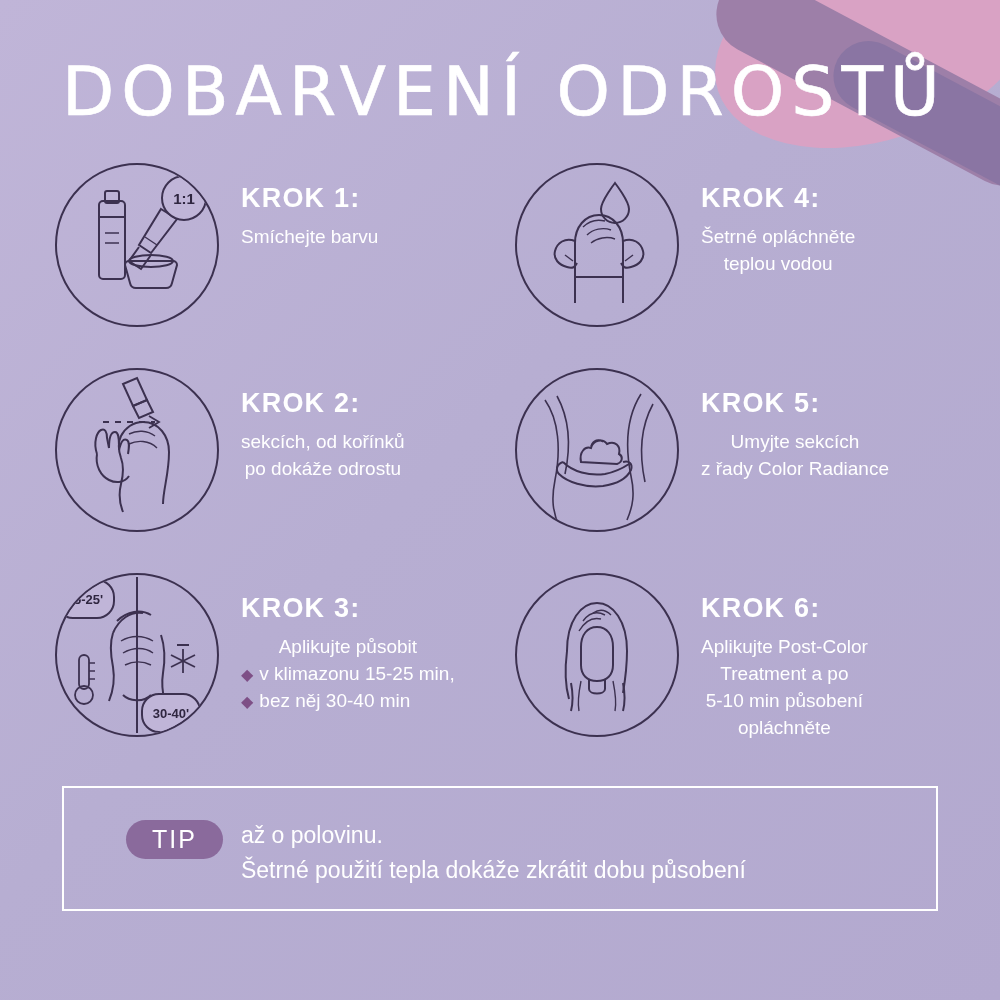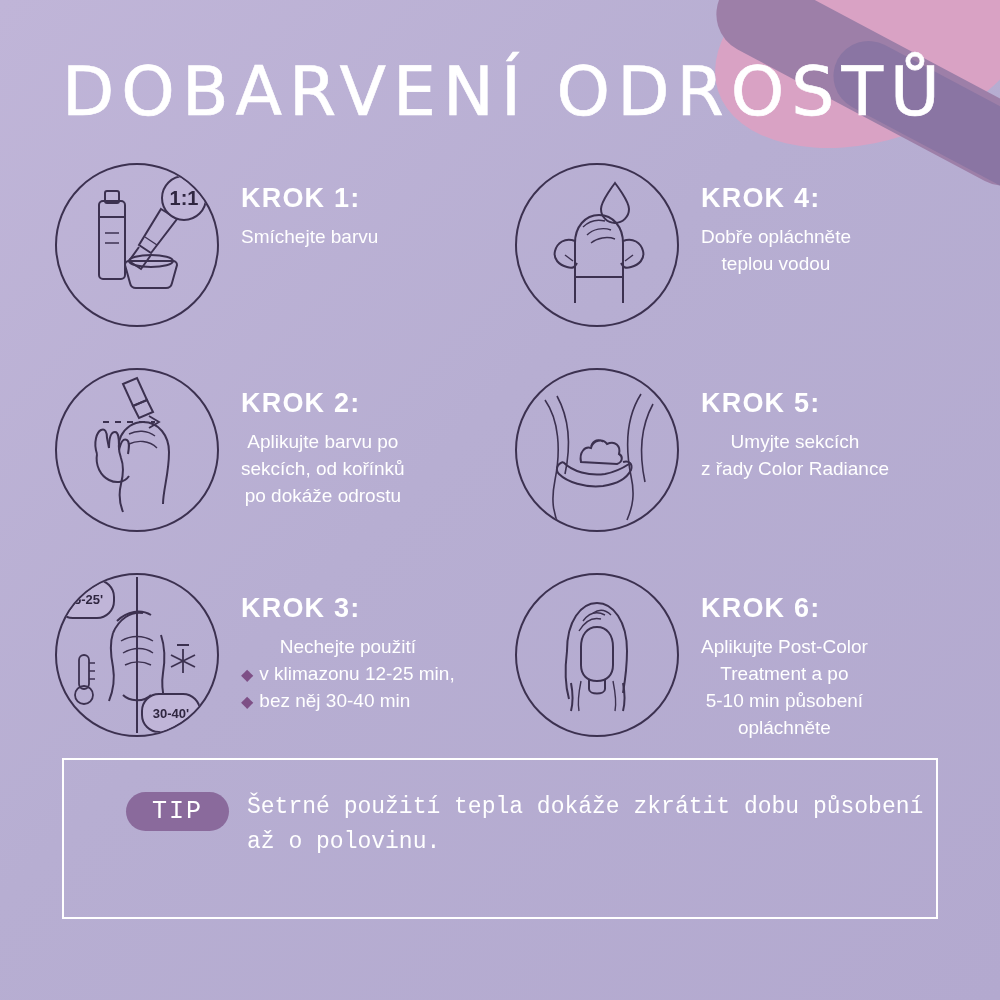--- a/index.html
+++ b/index.html
@@ -123,26 +123,25 @@
     color: #7e4f86;
     font-size: 16px;
     margin-right: 6px;
     line-height: 1.42;
   }
 
   
   .tip-box {
     position: absolute;
     left: 62px;
-    top: 758px;
+    top: 786px;
     width: 876px;
-    height: 161px;
+    height: 125px;
     border: 2px solid #ffffff;
     box-sizing: border-box;
-    font-family: Liberation Mono, monospace;
   }
   .tip-inner {
     display: flex;
     align-items: flex-start;
     padding: 30px 0 0 62px;
   }
   .tip-badge {
     flex: 0 0 auto;
     background: #8a6a9c;
     color: #ffffff;
@@ -197,21 +196,21 @@
           <line x1="48" y1="68" x2="62" y2="68" stroke-width="1.4"></line>
           <line x1="48" y1="78" x2="62" y2="78" stroke-width="1.4"></line>
 
           <path d="M72 96 h44 a4 4 0 0 1 4 4 l-5 18 a6 6 0 0 1 -6 5 h-30 a6 6 0 0 1 -6 -5 l-5 -18 a4 4 0 0 1 4 -4 z"></path>
           <ellipse cx="94" cy="96" rx="22" ry="6"></ellipse>
 
           <path d="M104 44 l16 10 -26 34 -12 -8 z"></path>
           <path d="M82 82 l-10 14 12 8 10 -14"></path>
           <line x1="88" y1="72" x2="100" y2="80" stroke-width="1.4"></line>
         </svg>
-        <div class="badge-label" style="width:42px;height:42px;right:10px;top:10px;font-size:20px;">1:1</div>
+        <div class="badge-label" style="width:42px;height:42px;right:10px;top:10px;font-size:15px;">1:1</div>
       </div>
       <div class="step-text">
         <div class="step-title">KROK 1:</div>
         <div class="step-body">
           <div>Smíchejte barvu</div>
         </div>
       </div>
     </div>
 
     <div class="step">
@@ -230,21 +229,21 @@
           <line x1="48" y1="90" x2="56" y2="96" stroke-width="1.4"></line>
           <line x1="116" y1="90" x2="108" y2="96" stroke-width="1.4"></line>
 
           <path d="M58 112 v26"></path>
           <path d="M106 112 v26"></path>
         </svg>
       </div>
       <div class="step-text">
         <div class="step-title">KROK 4:</div>
         <div class="step-body">
-          <div>Dobře opláchněte</div>
+          <div>Šetrné opláchněte</div>
           <div>teplou vodou</div>
         </div>
       </div>
     </div>
 
     <div class="step">
       <div class="circle">
         <svg width="160" height="160" viewBox="0 0 160 160" fill="none" stroke="#3c3150" stroke-width="2">
 
           <path d="M66 14 l14 -6 10 22 -14 6 z"></path>
@@ -260,21 +259,20 @@
 
           <path d="M40 84 c-4 -12 0 -22 4 -24 c4 -2 6 2 6 8 l2 10"></path>
           <path d="M52 78 c0 -10 2 -16 6 -16 c4 0 4 8 4 14"></path>
           <path d="M62 80 c2 -8 4 -12 8 -10 c3 2 2 8 1 14"></path>
           <path d="M40 84 c-2 12 4 22 12 26 c8 4 16 2 20 -4"></path>
         </svg>
       </div>
       <div class="step-text">
         <div class="step-title">KROK 2:</div>
         <div class="step-body">
-          <div>Aplikujte barvu po</div>
           <div>sekcích, od kořínků</div>
           <div>po dokáže odrostu</div>
         </div>
       </div>
     </div>
 
     <div class="step">
       <div class="circle">
         <svg width="160" height="160" viewBox="0 0 160 160" fill="none" stroke="#3c3150" stroke-width="2">
 
@@ -328,24 +326,24 @@
             <line x1="114" y1="92" x2="138" y2="80"></line>
             <line x1="120" y1="70" x2="132" y2="70"></line>
           </g>
         </svg>
         <div class="badge-label" style="width:56px;height:36px;border-radius:18px;left:-2px;top:4px;font-size:13px;">15-25'</div>
         <div class="badge-label" style="width:56px;height:36px;border-radius:18px;left:84px;bottom:2px;font-size:13px;">30-40'</div>
       </div>
       <div class="step-text">
         <div class="step-title">KROK 3:</div>
         <div class="step-body">
-          <div>Nechejte použití</div>
+          <div>Aplikujte působit</div>
           <div class="bullet-line">
             <span class="dot">◆</span>
-            <span>v klimazonu 12-25 min,</span>
+            <span>v klimazonu 15-25 min,</span>
           </div>
           <div class="bullet-line">
             <span class="dot">◆</span>
             <span>bez něj 30-40 min</span>
           </div>
         </div>
       </div>
     </div>
 
     <div class="step">
@@ -379,19 +377,19 @@
         </div>
       </div>
     </div>
 
   </div>
 
   <div class="tip-box">
     <div class="tip-inner">
       <div class="tip-badge">TIP</div>
       <div class="tip-text">
+        <div>až o polovinu.</div>
         <div>Šetrné použití tepla dokáže zkrátit dobu působení</div>
-        <div>až o polovinu.</div>
       </div>
     </div>
   </div>
 
 </div>
 
 </body></html>

